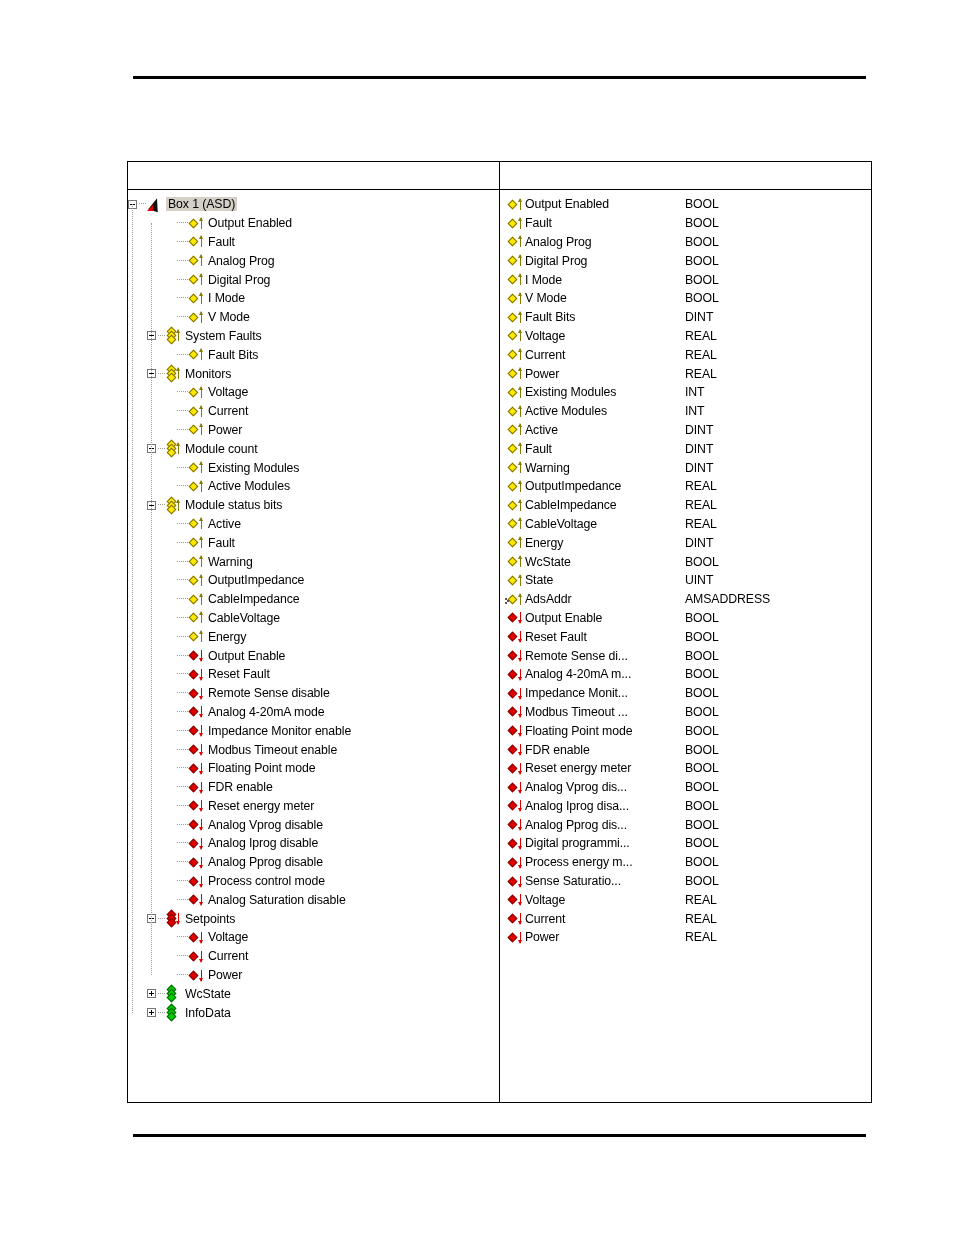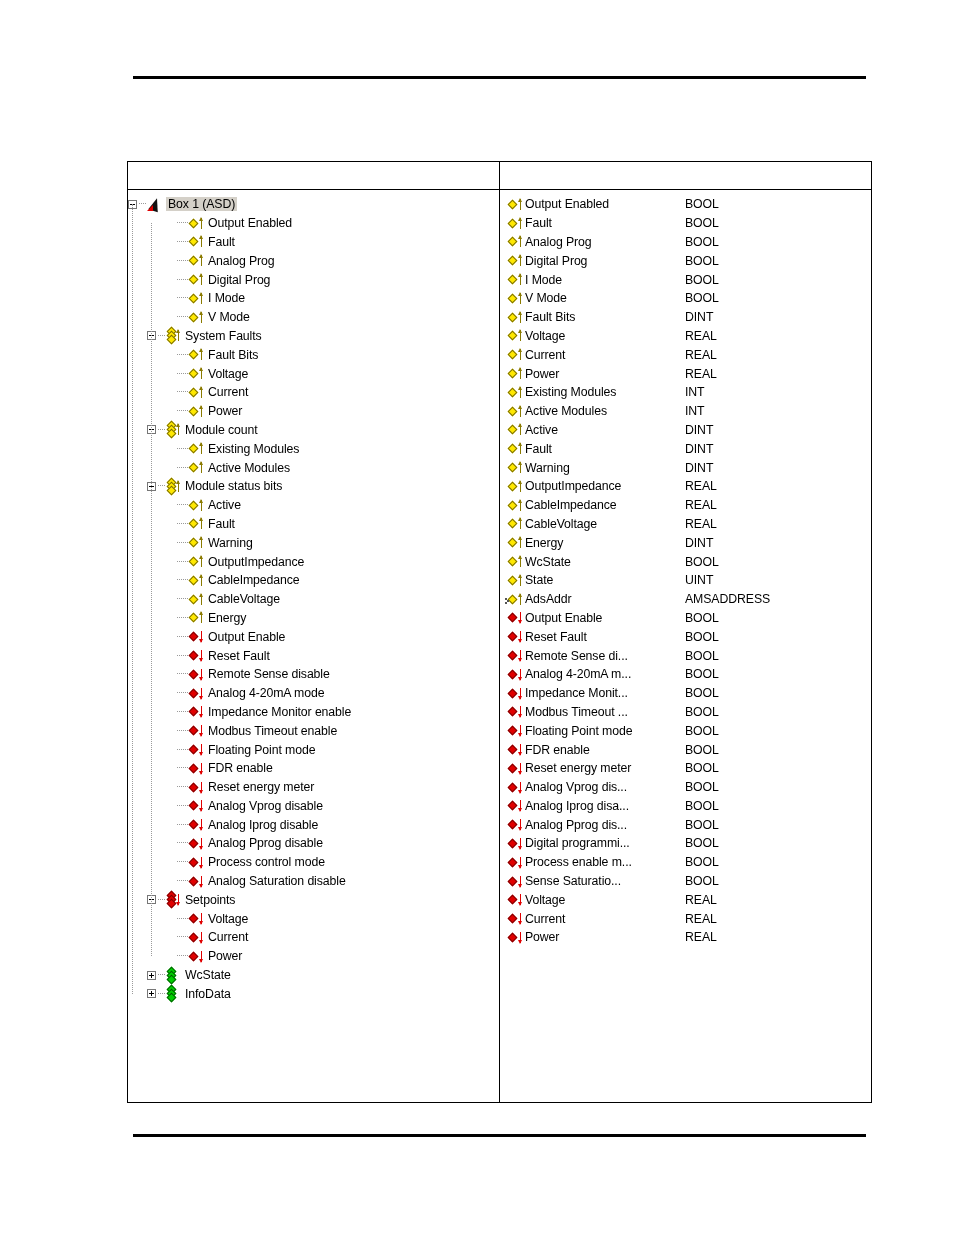--- a/index.html
+++ b/index.html
@@ -378,112 +378,127 @@
               <span class="icon var">
                 <span class="diamond y"></span>
                 <span class="arr up in">
                   <span class="head"></span>
                   <span class="stem"></span>
                 </span>
               </span>
               <span class="tree-label">Fault Bits</span>
             </div>
             <div class="tree-row">
-              <span class="tree-indent" style="width: 38px;"></span>
-              <span class="expander-spacer"></span>
-              <span class="dot-run w11"></span>
-              <span class="icon var">
-                <span class="diamond y"></span>
-                <span class="arr up in">
-                  <span class="head"></span>
-                  <span class="stem"></span>
-                </span>
-              </span>
-              <span class="tree-label">Voltage</span>
-            </div>
-            <div class="tree-row">
-              <span class="tree-indent" style="width: 38px;"></span>
-              <span class="expander-spacer"></span>
-              <span class="dot-run w11"></span>
-              <span class="icon var">
-                <span class="diamond y"></span>
-                <span class="arr up in">
-                  <span class="head"></span>
-                  <span class="stem"></span>
-                </span>
-              </span>
-              <span class="tree-label">Current</span>
-            </div>
-            <div class="tree-row">
-              <span class="tree-indent" style="width: 38px;"></span>
-              <span class="expander-spacer"></span>
-              <span class="dot-run w11"></span>
-              <span class="icon var">
-                <span class="diamond y"></span>
-                <span class="arr up in">
-                  <span class="head"></span>
-                  <span class="stem"></span>
-                </span>
-              </span>
-              <span class="tree-label">Power</span>
-            </div>
-            <div class="tree-row">
               <span class="tree-indent" style="width: 19px;"></span>
               <span class="expander"></span>
               <span class="dot-run w7"></span>
               <span class="icon grp">
                 <span class="diamond y d1"></span>
                 <span class="diamond y d2"></span>
                 <span class="diamond y d3"></span>
                 <span class="arr up in">
                   <span class="head"></span>
                   <span class="stem"></span>
                 </span>
               </span>
-              <span class="tree-label">Module count</span>
-            </div>
-            <div class="tree-row">
-              <span class="tree-indent" style="width: 38px;"></span>
-              <span class="expander-spacer"></span>
-              <span class="dot-run w11"></span>
-              <span class="icon var">
-                <span class="diamond y"></span>
-                <span class="arr up in">
-                  <span class="head"></span>
-                  <span class="stem"></span>
-                </span>
-              </span>
-              <span class="tree-label">Existing Modules</span>
-            </div>
-            <div class="tree-row">
-              <span class="tree-indent" style="width: 38px;"></span>
-              <span class="expander-spacer"></span>
-              <span class="dot-run w11"></span>
-              <span class="icon var">
-                <span class="diamond y"></span>
-                <span class="arr up in">
-                  <span class="head"></span>
-                  <span class="stem"></span>
-                </span>
-              </span>
-              <span class="tree-label">Active Modules</span>
+              <span class="tree-label">Monitors</span>
+            </div>
+            <div class="tree-row">
+              <span class="tree-indent" style="width: 38px;"></span>
+              <span class="expander-spacer"></span>
+              <span class="dot-run w11"></span>
+              <span class="icon var">
+                <span class="diamond y"></span>
+                <span class="arr up in">
+                  <span class="head"></span>
+                  <span class="stem"></span>
+                </span>
+              </span>
+              <span class="tree-label">Voltage</span>
+            </div>
+            <div class="tree-row">
+              <span class="tree-indent" style="width: 38px;"></span>
+              <span class="expander-spacer"></span>
+              <span class="dot-run w11"></span>
+              <span class="icon var">
+                <span class="diamond y"></span>
+                <span class="arr up in">
+                  <span class="head"></span>
+                  <span class="stem"></span>
+                </span>
+              </span>
+              <span class="tree-label">Current</span>
+            </div>
+            <div class="tree-row">
+              <span class="tree-indent" style="width: 38px;"></span>
+              <span class="expander-spacer"></span>
+              <span class="dot-run w11"></span>
+              <span class="icon var">
+                <span class="diamond y"></span>
+                <span class="arr up in">
+                  <span class="head"></span>
+                  <span class="stem"></span>
+                </span>
+              </span>
+              <span class="tree-label">Power</span>
             </div>
             <div class="tree-row">
               <span class="tree-indent" style="width: 19px;"></span>
               <span class="expander"></span>
               <span class="dot-run w7"></span>
               <span class="icon grp">
                 <span class="diamond y d1"></span>
                 <span class="diamond y d2"></span>
                 <span class="diamond y d3"></span>
                 <span class="arr up in">
                   <span class="head"></span>
                   <span class="stem"></span>
                 </span>
               </span>
+              <span class="tree-label">Module count</span>
+            </div>
+            <div class="tree-row">
+              <span class="tree-indent" style="width: 38px;"></span>
+              <span class="expander-spacer"></span>
+              <span class="dot-run w11"></span>
+              <span class="icon var">
+                <span class="diamond y"></span>
+                <span class="arr up in">
+                  <span class="head"></span>
+                  <span class="stem"></span>
+                </span>
+              </span>
+              <span class="tree-label">Existing Modules</span>
+            </div>
+            <div class="tree-row">
+              <span class="tree-indent" style="width: 38px;"></span>
+              <span class="expander-spacer"></span>
+              <span class="dot-run w11"></span>
+              <span class="icon var">
+                <span class="diamond y"></span>
+                <span class="arr up in">
+                  <span class="head"></span>
+                  <span class="stem"></span>
+                </span>
+              </span>
+              <span class="tree-label">Active Modules</span>
+            </div>
+            <div class="tree-row">
+              <span class="tree-indent" style="width: 19px;"></span>
+              <span class="expander"></span>
+              <span class="dot-run w7"></span>
+              <span class="icon grp">
+                <span class="diamond y d1"></span>
+                <span class="diamond y d2"></span>
+                <span class="diamond y d3"></span>
+                <span class="arr up in">
+                  <span class="head"></span>
+                  <span class="stem"></span>
+                </span>
+              </span>
               <span class="tree-label">Module status bits</span>
             </div>
             <div class="tree-row">
               <span class="tree-indent" style="width: 38px;"></span>
               <span class="expander-spacer"></span>
               <span class="dot-run w11"></span>
               <span class="icon var">
                 <span class="diamond y"></span>
                 <span class="arr up in">
                   <span class="head"></span>
@@ -1221,21 +1236,21 @@
               <span class="p-type">BOOL</span>
             </div>
             <div class="plist-row">
               <span class="icon var">
                 <span class="diamond r"></span>
                 <span class="arr down out">
                   <span class="head"></span>
                   <span class="stem"></span>
                 </span>
               </span>
-              <span class="p-name">Process enable m...</span>
+              <span class="p-name">Process energy m...</span>
               <span class="p-type">BOOL</span>
             </div>
             <div class="plist-row">
               <span class="icon var">
                 <span class="diamond r"></span>
                 <span class="arr down out">
                   <span class="head"></span>
                   <span class="stem"></span>
                 </span>
               </span>

